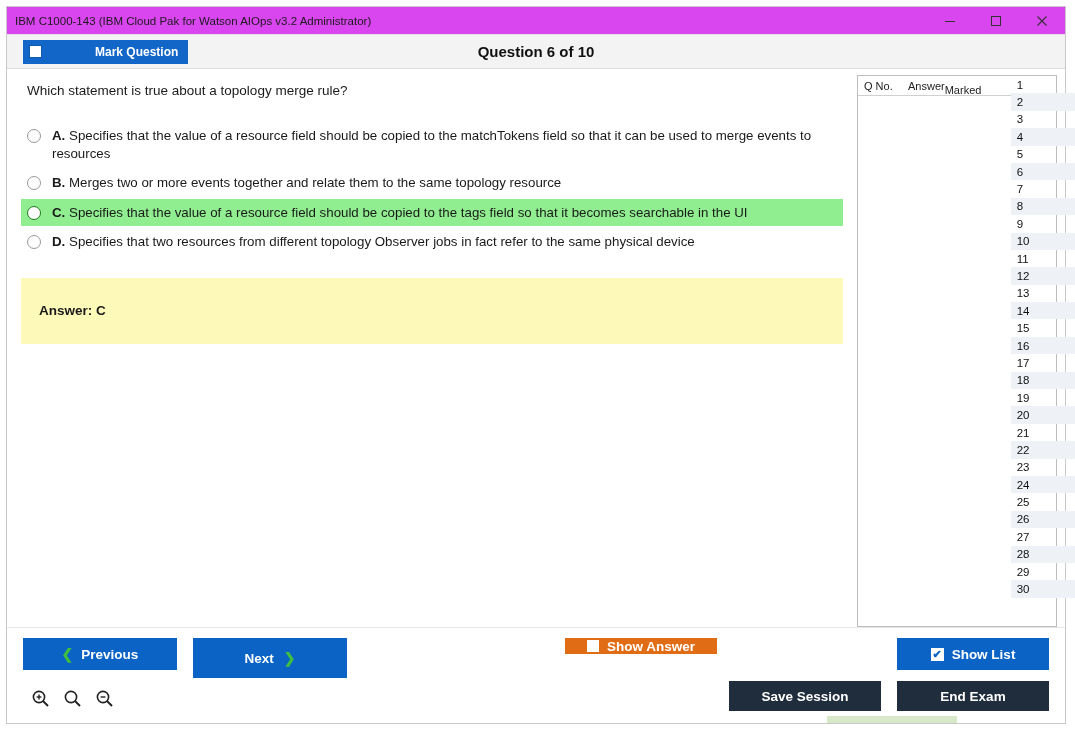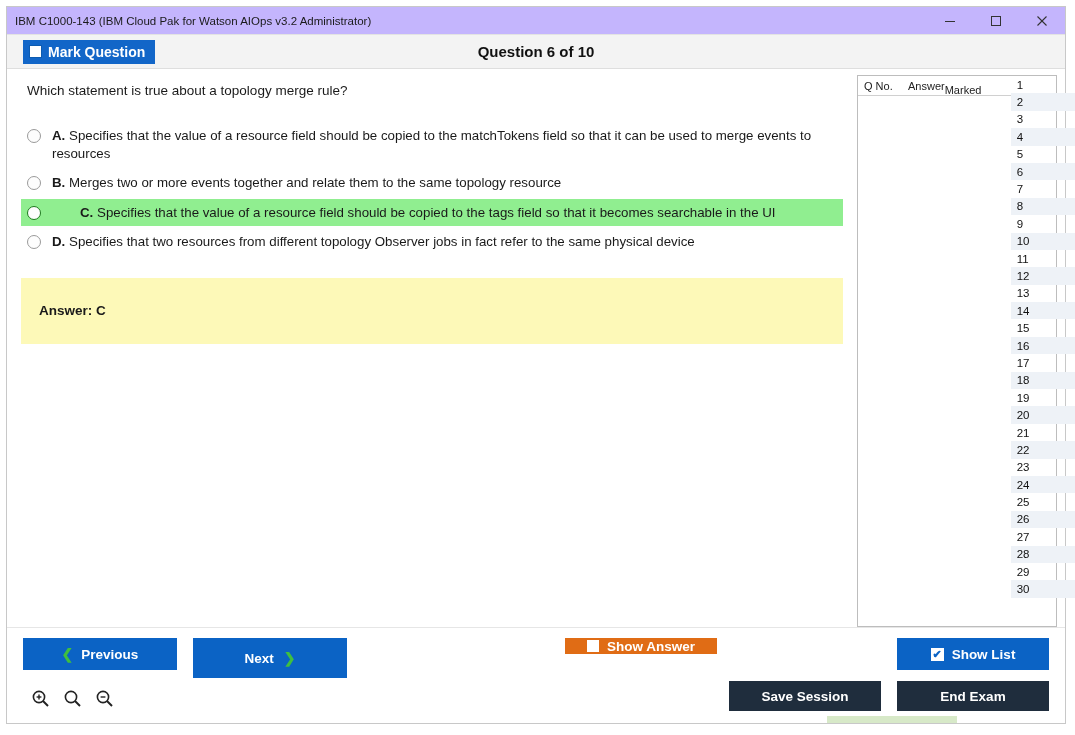--- a/index.html
+++ b/index.html
@@ -26,21 +26,21 @@
     box-sizing: border-box;
     display: flex;
     flex-direction: column;
   }
   
   .titlebar {
     height: 28px;
     flex: 0 0 28px;
     display: flex;
     align-items: center;
-    background: #c4b5fd;
+    background: #d946ef;
     border-bottom: 1px solid #e3e3e3;
     box-sizing: border-box;
   }
   .titlebar .title-text {
     font-size: 11.5px;
     color: #1a1a1a;
     padding-left: 8px;
     white-space: nowrap;
   }
   .titlebar .spacer { flex: 1 1 auto; }
@@ -64,28 +64,29 @@
     display: flex;
     align-items: center;
     position: relative;
     border-bottom: 1px solid #dedede;
     box-sizing: border-box;
   }
   .mark-question-btn {
     margin-left: 16px;
     background: #1266c8;
     color: #ffffff;
-    font-size: 14px;
+    font-size: 12px;
     font-weight: bold;
     height: 24px;
     display: flex;
     align-items: center;
     padding: 0 10px 0 6px;
     border: none;
     cursor: pointer;
+    gap: 47px;
   }
   .chk-box {
     width: 11px;
     height: 11px;
     background: #ffffff;
     border: 1px solid #0d5bb0;
     display: inline-block;
     margin-right: 6px;
   }
   .question-counter {
@@ -120,21 +121,20 @@
     display: flex;
     align-items: flex-start;
     font-size: 13.3px;
     color: #1a1a1a;
     padding: 5px 4px 5px 6px;
     margin-bottom: 2px;
     line-height: 1.32;
   }
   .choice.selected {
     background: #90ee90;
-    gap: 28px;
   }
   .radio {
     flex: 0 0 auto;
     width: 14px;
     height: 14px;
     border-radius: 50%;
     border: 1.4px solid #9a9a9a;
     background: #fdfdfd;
     margin-right: 11px;
     margin-top: 2px;

